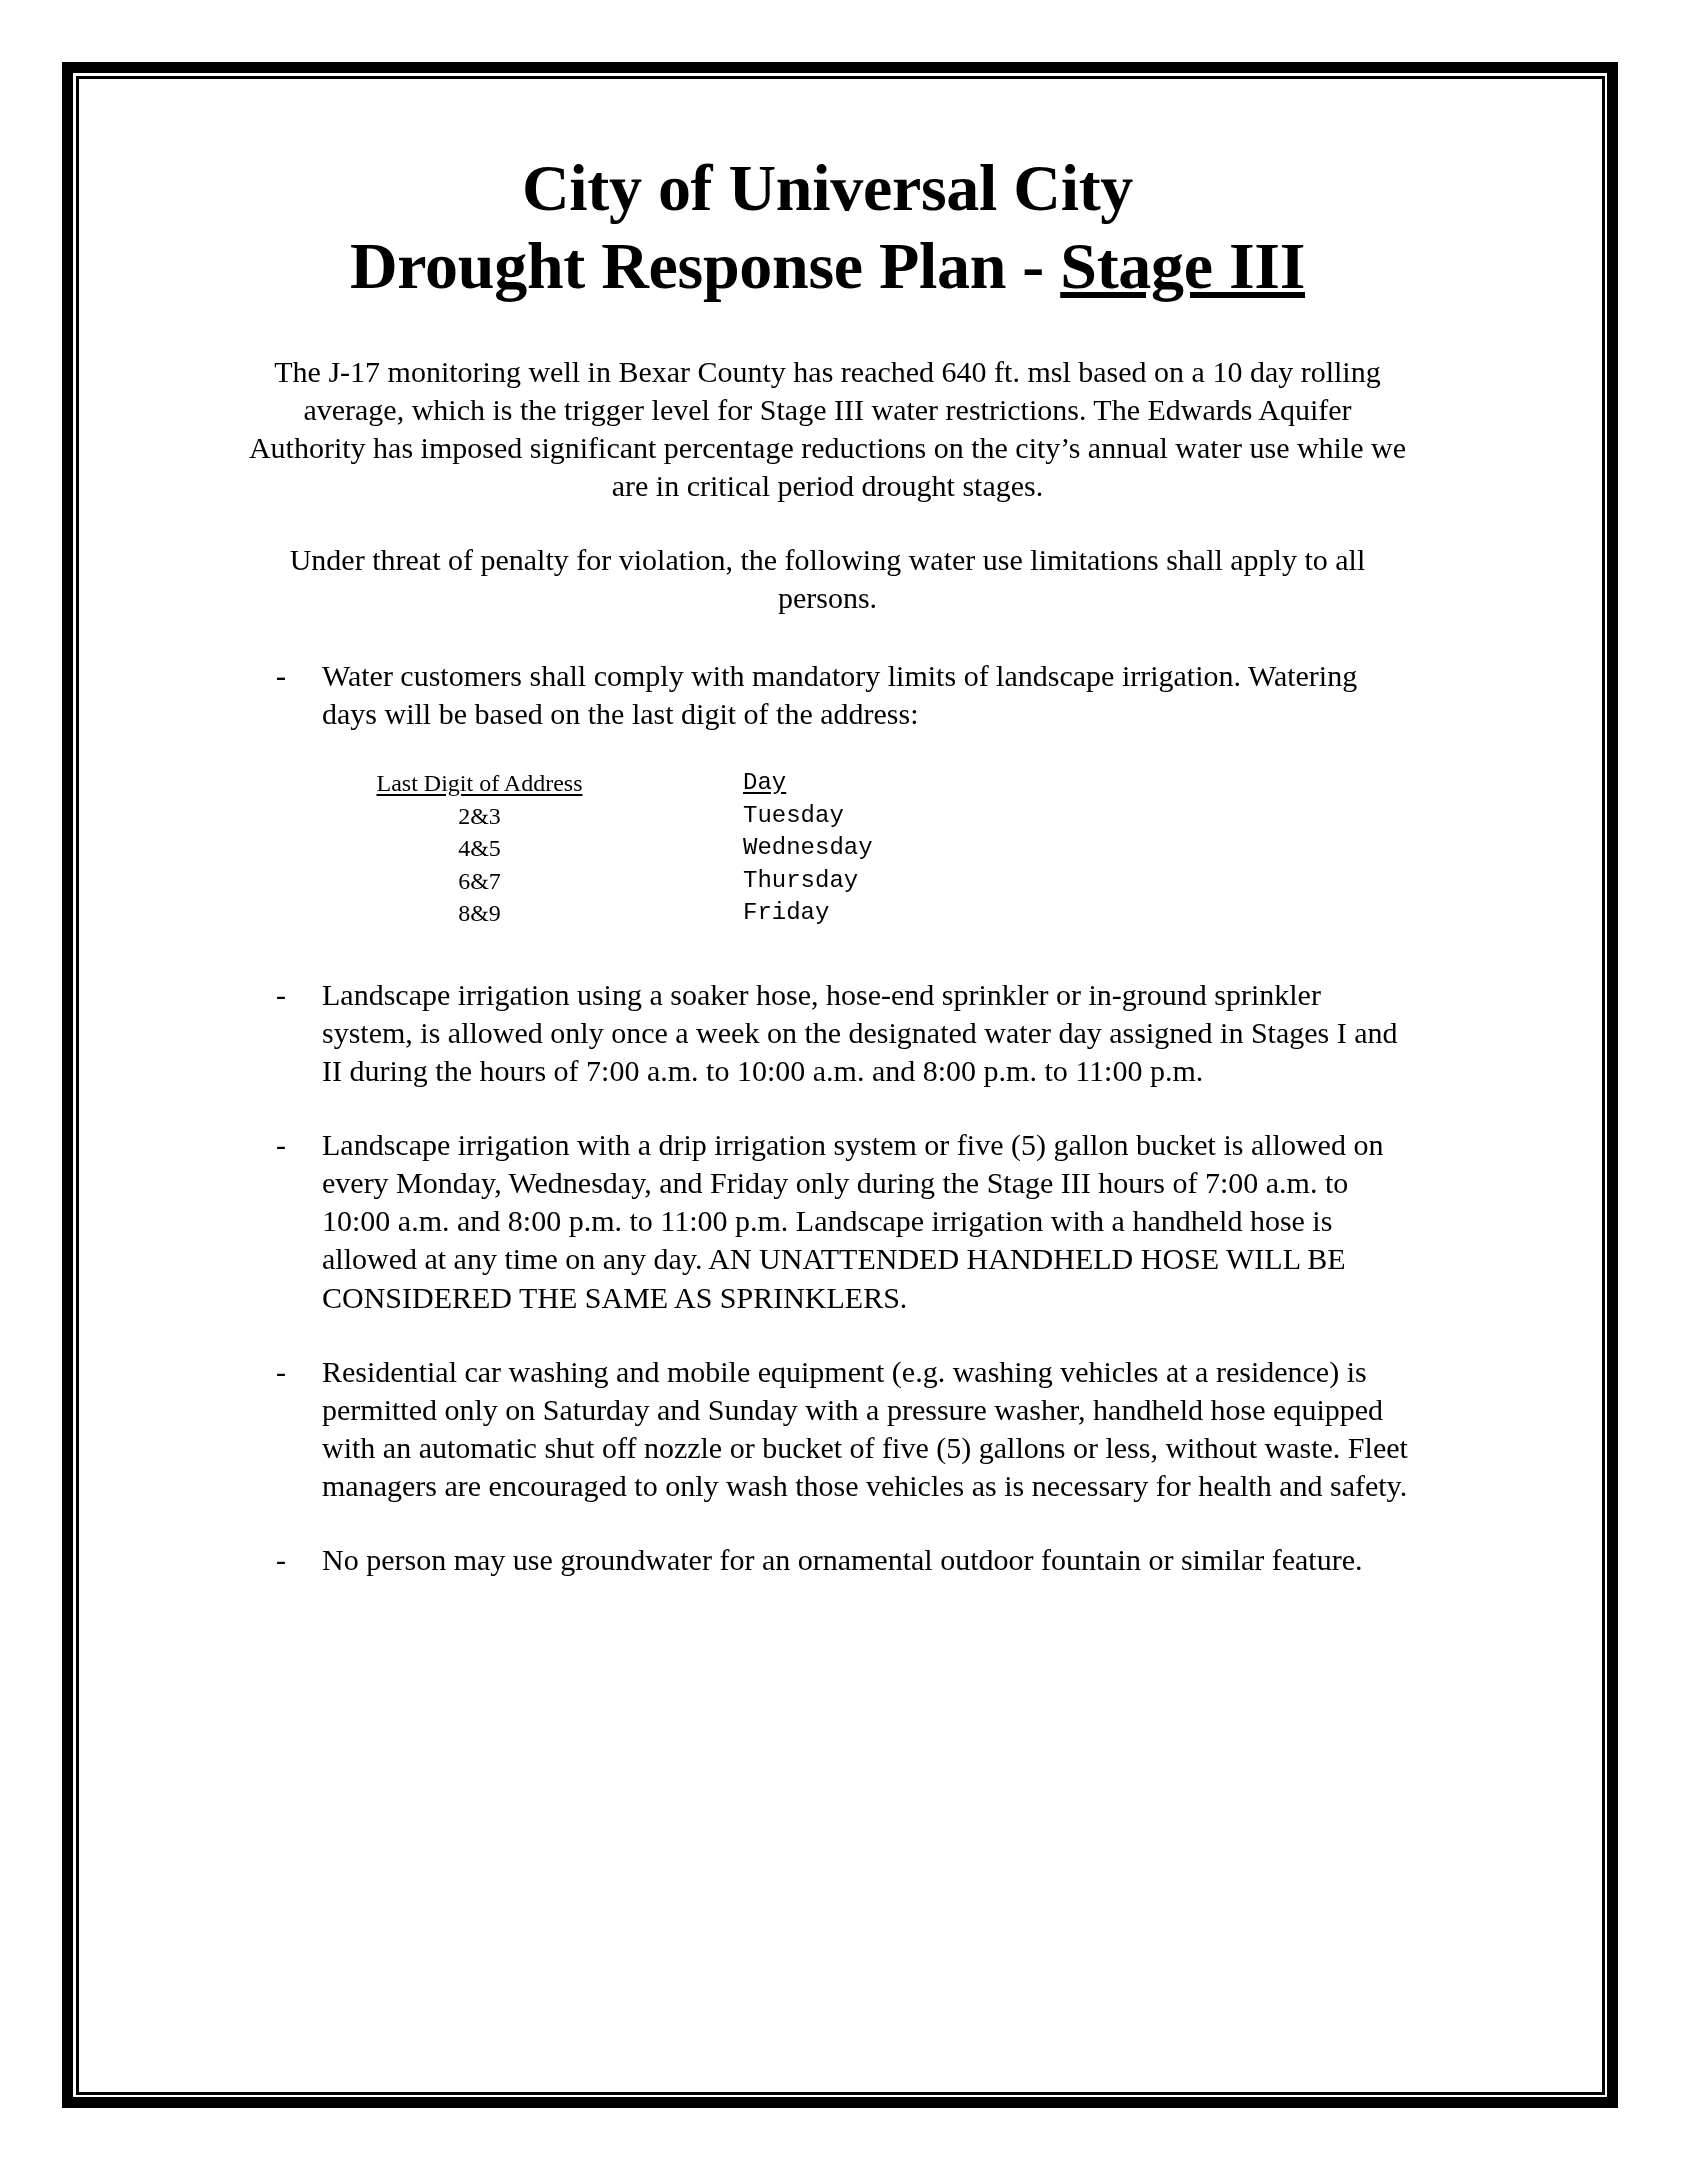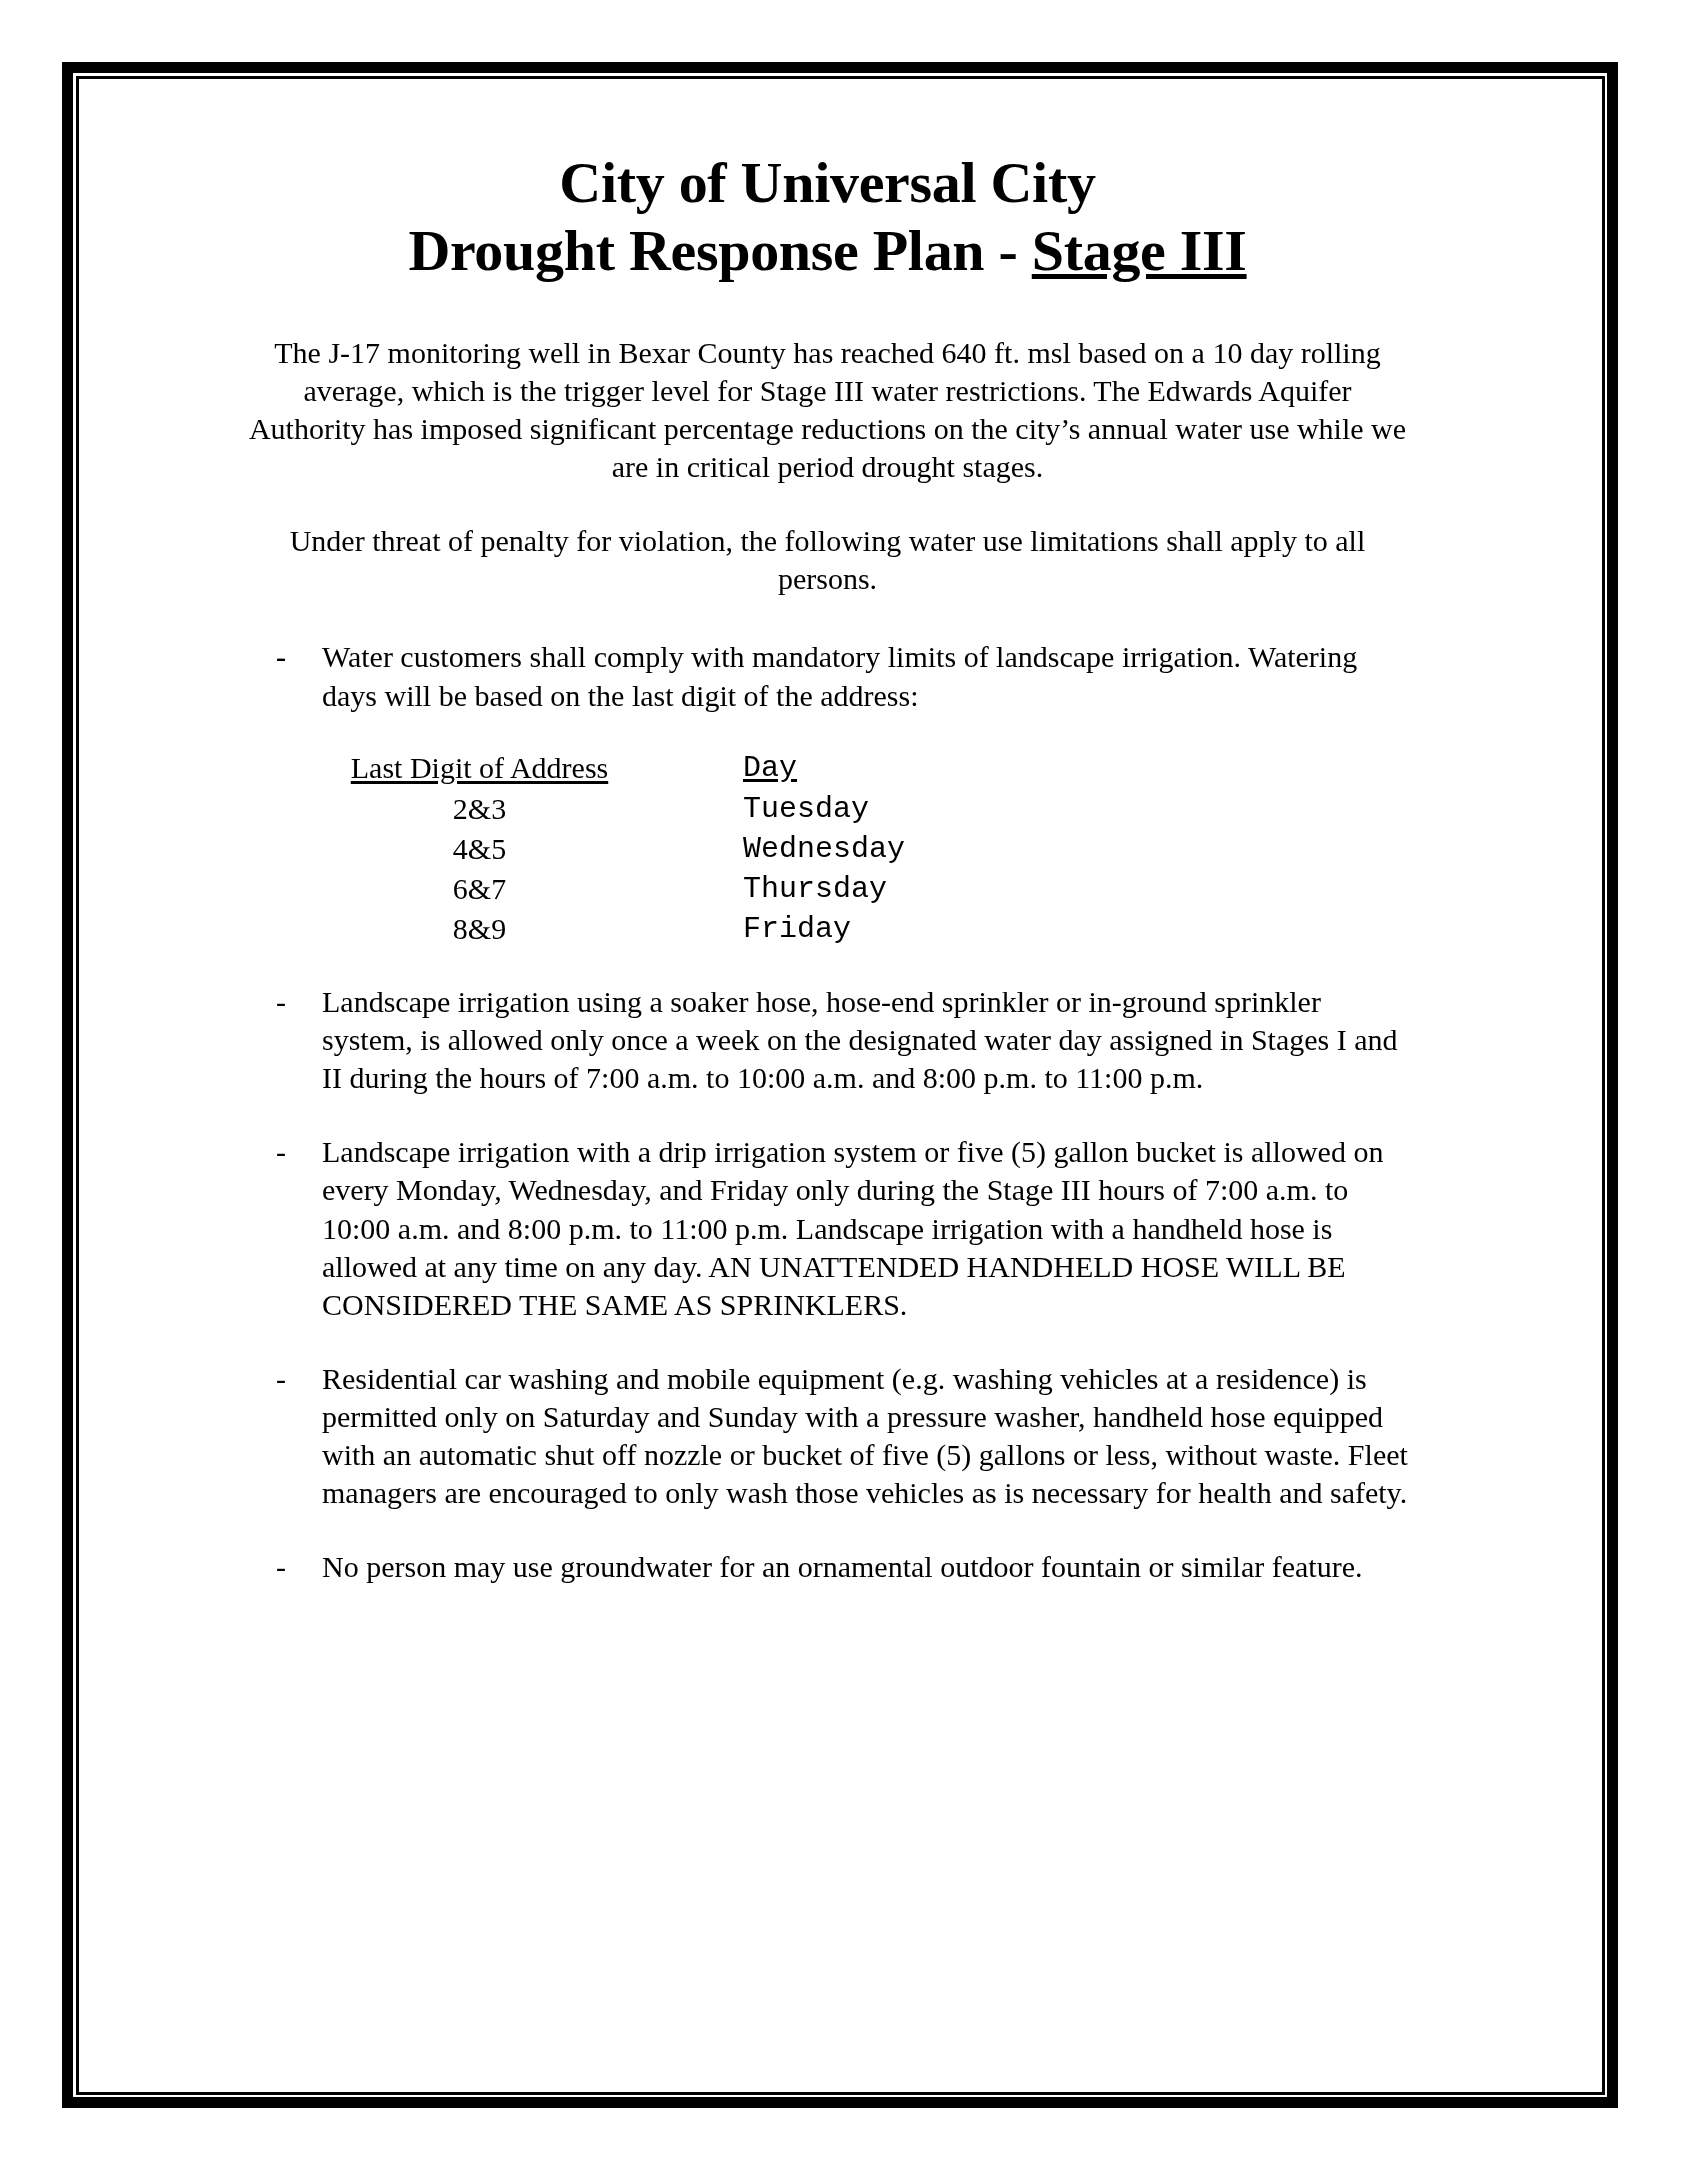--- a/index.html
+++ b/index.html
@@ -39,21 +39,21 @@
   }
   .content {
     position: absolute;
     left: 246px;
     top: 149px;
     width: 1163px;
   }
   .title-block {
     text-align: center;
     font-weight: bold;
-    font-size: 58px;
+    font-size: 66px;
     line-height: 1.18;
     letter-spacing: -0.3px;
   }
   .title-line {
     display: block;
     white-space: nowrap;
   }
   .title-underline {
     text-decoration: underline;
     text-underline-offset: 4px;
@@ -77,22 +77,22 @@
     font-size: 30px;
     line-height: 1.27;
     margin-bottom: 36px;
   }
   .bullet .dash {
     position: absolute;
     left: 30px;
     top: 0;
   }
   .table-block {
-    margin: 34px 0 34px 99px;
-    font-size: 30px;
+    margin: 34px 0 46px 99px;
+    font-size: 24px;
     line-height: 1.27;
   }
   .tbl {
     border-collapse: collapse;
   }
   .tbl th {
     font-weight: normal;
     text-decoration: underline;
     text-underline-offset: 3px;
     padding: 0 0 2px 0;

